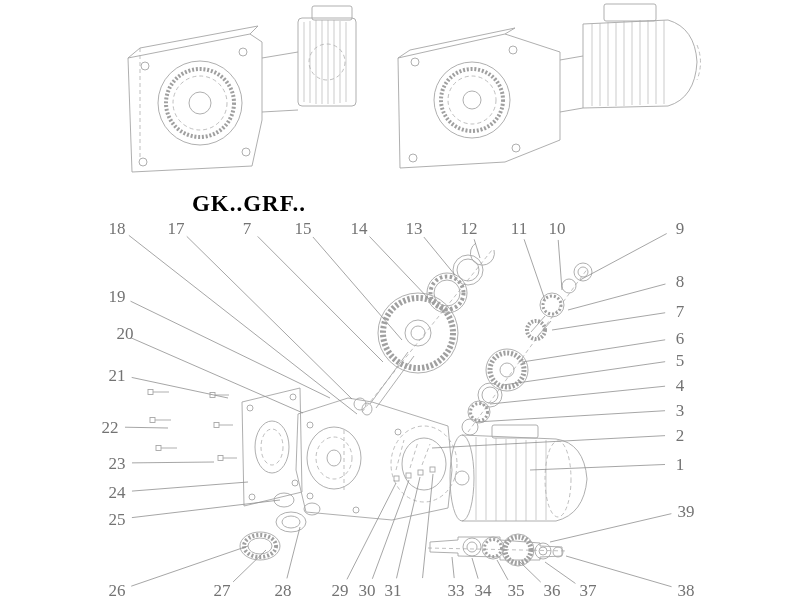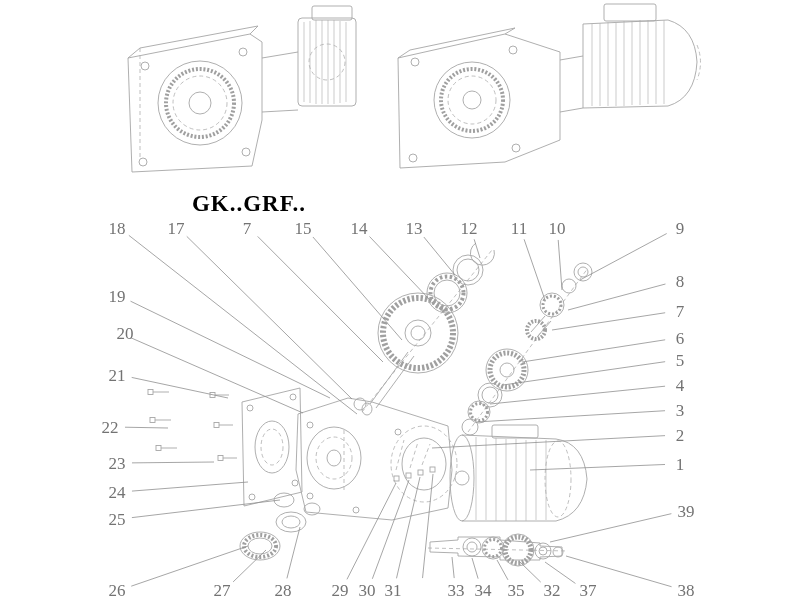--- a/index.html
+++ b/index.html
@@ -272,16 +272,16 @@
       <div class="callout" style="left: 117px; top: 590px;">26</div>
       <div class="callout" style="left: 222px; top: 590px;">27</div>
       <div class="callout" style="left: 283px; top: 590px;">28</div>
       <div class="callout" style="left: 340px; top: 590px;">29</div>
       <div class="callout" style="left: 367px; top: 590px;">30</div>
       <div class="callout" style="left: 393px; top: 590px;">31</div>
       <div class="callout" style="left: 421px; top: 590px; margin-top: 32px;">32</div>
       <div class="callout" style="left: 456px; top: 590px;">33</div>
       <div class="callout" style="left: 483px; top: 590px;">34</div>
       <div class="callout" style="left: 516px; top: 590px;">35</div>
-      <div class="callout" style="left: 552px; top: 590px;">32</div>
+      <div class="callout" style="left: 552px; top: 590px;">36</div>
       <div class="callout" style="left: 588px; top: 590px;">37</div>
     </div>
 </div>
 
 </body></html>

